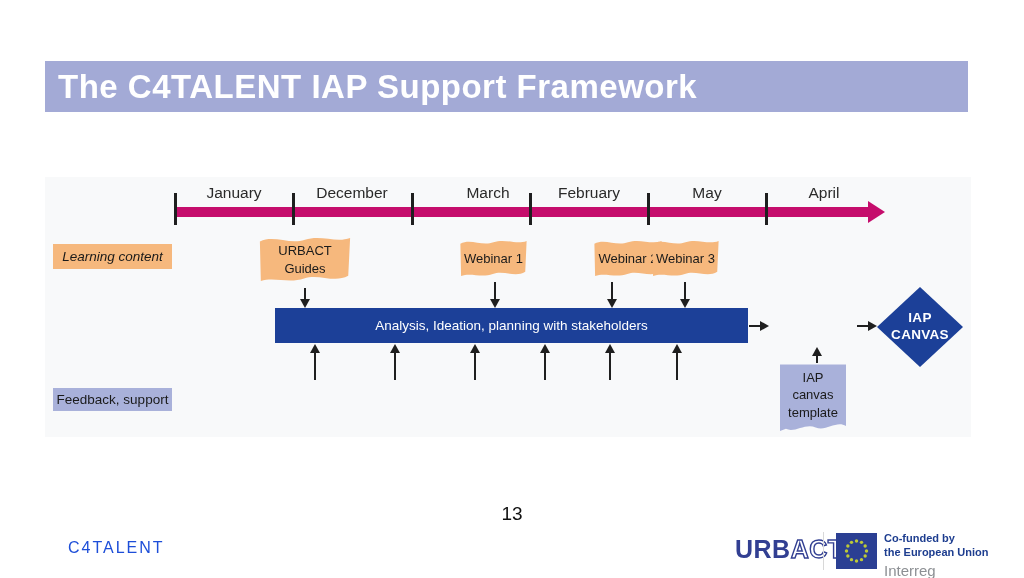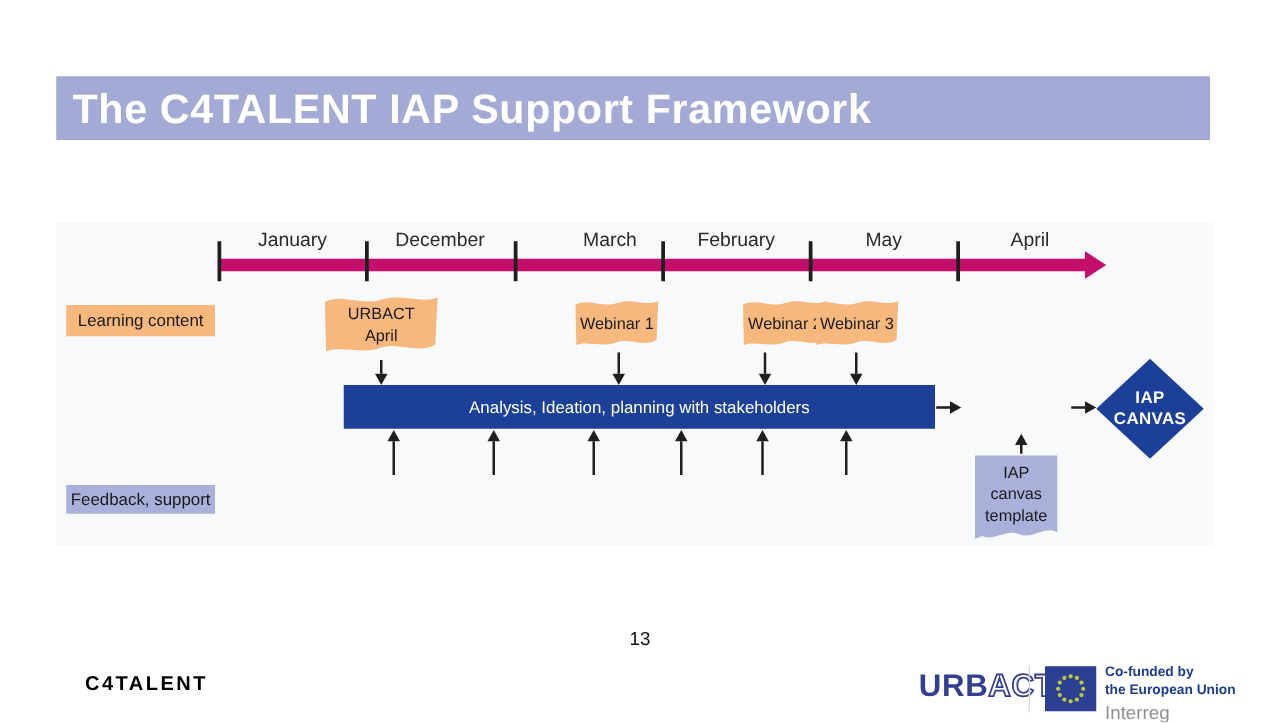--- a/index.html
+++ b/index.html
@@ -22,21 +22,21 @@
   
   .tl-bar{left:175px;top:207px;width:693px;height:10px;background:#c50d6c;}
   .tl-bar::after{content:"";position:absolute;left:100%;top:-6px;width:0;height:0;
     border-top:11px solid transparent;border-bottom:11px solid transparent;border-left:17px solid #c50d6c;}
   .tick{width:3px;height:32px;top:193px;background:#1f1f1f;}
   .month{top:184px;width:120px;text-align:center;font-size:15.5px;color:#2a2a2a;}
 
   
   .rowlab{left:53px;width:119px;display:flex;align-items:center;justify-content:center;
     font-size:13.5px;color:#1a1a1a;}
-  .rowlab.orange{background:#f6b87d;}
+  .rowlab.orange{background:#f6b87d;font-style:italic;}
   .rowlab.blue{background:#1c4098;color:#fff;}
   .rowlab.lav{background:#a9b1da;}
 
   
   .flag{display:flex;align-items:center;justify-content:center;}
   .flag svg{position:absolute;inset:0;width:100%;height:100%;}
   .flag span{position:relative;font-size:13px;color:#1a1a1a;text-align:center;line-height:1.35;}
 
   
   .bluebox{background:#1c4098;color:#fff;display:flex;align-items:center;justify-content:center;text-align:center;}
@@ -58,22 +58,22 @@
   .arrow-down::after{content:"";position:absolute;top:100%;left:-4px;
     border:5px solid transparent;border-bottom:0;border-top:9px solid #1f1f1f;}
   .arrow-up{width:2px;background:#1f1f1f;}
   .arrow-up::before{content:"";position:absolute;bottom:100%;left:-4px;
     border:5px solid transparent;border-top:0;border-bottom:9px solid #1f1f1f;}
   .arrow-right{height:2px;background:#1f1f1f;}
   .arrow-right::after{content:"";position:absolute;left:100%;top:-4px;
     border:5px solid transparent;border-right:0;border-left:9px solid #1f1f1f;}
 
   
-  .pagenum{left:0;top:503px;width:1024px;text-align:center;font-size:15px;color:#111;}
-  .c4brand{left:68px;top:539px;font-size:16px;font-weight:700;letter-spacing:2px;color:#000000;}
+  .pagenum{left:0;top:503px;width:1024px;text-align:center;font-size:19px;color:#111;}
+  .c4brand{left:68px;top:539px;font-size:16px;font-weight:400;letter-spacing:2px;color:#1d4ed8;}
   .urbact{left:735px;top:535px;font-size:25px;font-weight:800;color:#323f92;letter-spacing:.5px;}
   .urbact .outline{color:transparent;-webkit-text-stroke:1.4px #323f92;font-weight:700;}
   .divider{left:823px;top:532px;width:1px;height:38px;background:#d8d8d8;}
   .euflag{left:836px;top:533px;width:41px;height:36px;background:#2b3f93;}
   .eutext{left:884px;top:532px;line-height:1.25;}
   .eutext .b{font-size:11px;font-weight:700;color:#1d3d8f;display:block;}
   .eutext .g{font-size:15px;color:#8d9094;display:block;margin-top:2px;}
 </style>
 </head>
 <body>
@@ -103,21 +103,21 @@
   <div class="abs month" style="left:764px">April</div>
 
   <div class="abs rowlab orange" style="top:244px;height:25px">Learning content</div>
   <div class="abs rowlab lav" style="top:388px;height:23px">Feedback, support</div>
 
   <div class="abs flag" style="left:258px;top:232px;width:94px;height:55px">
     <svg viewBox="0 0 100 64" preserveAspectRatio="none">
       <path d="M2,11 C17,3 33,15 50,9 C67,3 83,13 98,7 L96,51 C81,60 65,48 49,54 C33,60 17,52 3,57 Z" fill="#f6b87d"></path>
     </svg>
     <span class="pre">URBACT
-April</span>
+Guides</span>
   </div>
   <div class="abs flag" style="left:459px;top:236px;width:69px;height:45px">
     <svg viewBox="0 0 100 64" preserveAspectRatio="none">
       <path d="M2,11 C17,3 33,15 50,9 C67,3 83,13 98,7 L96,51 C81,60 65,48 49,54 C33,60 17,52 3,57 Z" fill="#f6b87d"></path>
     </svg>
     <span>Webinar 1</span>
   </div>
   <div class="abs flag" style="left:593px;top:236px;width:70px;height:45px">
     <svg viewBox="0 0 100 64" preserveAspectRatio="none">
       <path d="M2,11 C17,3 33,15 50,9 C67,3 83,13 98,7 L96,51 C81,60 65,48 49,54 C33,60 17,52 3,57 Z" fill="#f6b87d"></path>

